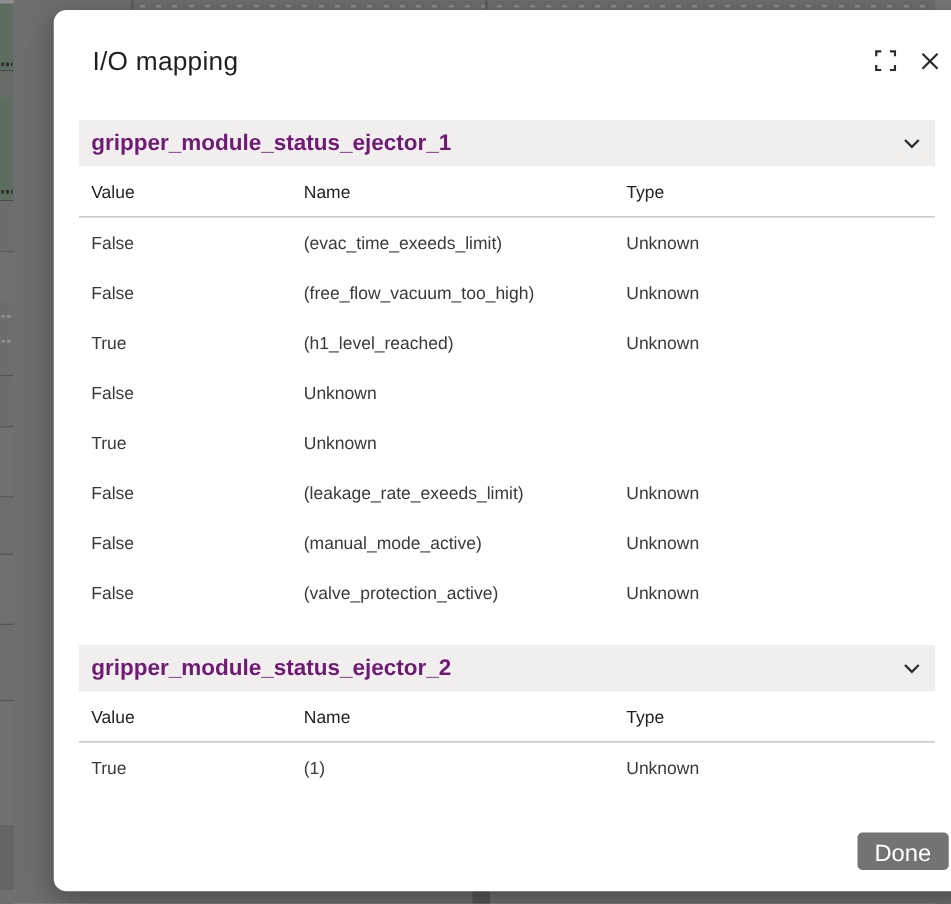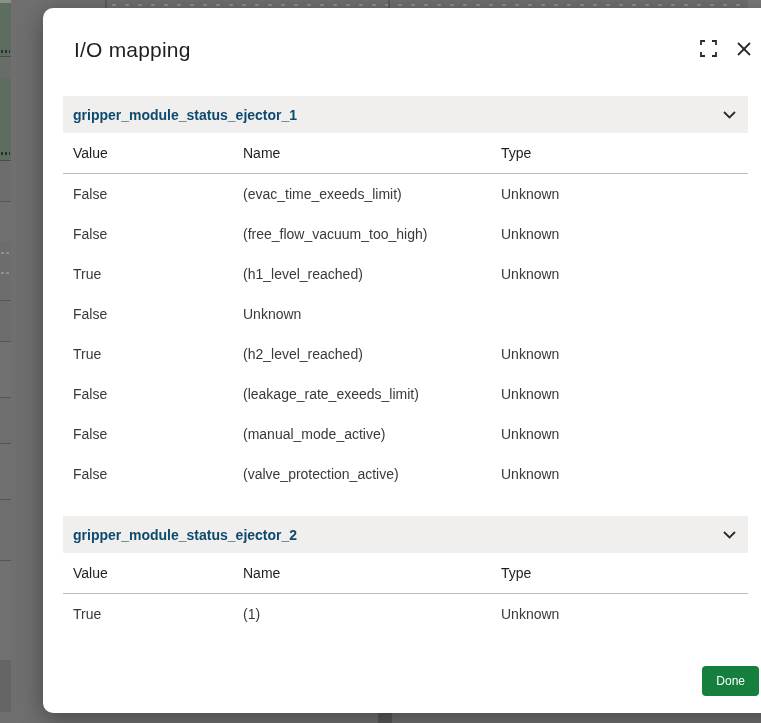--- a/index.html
+++ b/index.html
@@ -52,21 +52,21 @@
   .content-viewport{
     position:absolute;left:20px;right:33px;top:80px;height:557px;
     overflow:hidden;
   }
   .content-inner{padding-top:8px;}
   .io-section{margin-bottom:22px;}
   .section-header{
     height:37px;background:#f0efee;display:flex;align-items:center;
     padding:0 12px 0 10px;cursor:pointer;position:relative;
   }
-  .section-title{font-size:14px;font-weight:700;color:#0c4a6e;flex:1;}
+  .section-title{font-size:18px;font-weight:700;color:#701a75;flex:1;}
   .chevron{display:flex;align-items:center;color:#2b2b2b;}
   .trow{display:flex;align-items:center;height:40px;}
   .thead{border-bottom:1px solid #bdbdbd;}
   .cell{font-size:14px;color:#3a3a3a;padding-left:10px;box-sizing:border-box;}
   .th{font-weight:400;color:#1f1f1f;}
   .c0{width:170px;}
   .c1{width:258px;}
   .c2{flex:1;}
 
   
@@ -74,21 +74,21 @@
   .sb-arrow{position:absolute;left:1px;width:0;height:0;border-left:5px solid transparent;border-right:5px solid transparent;}
   .sb-up{top:2px;border-bottom:6px solid #b8b8b8;}
   .sb-down{bottom:8px;border-top:6px solid #b8b8b8;}
   .sb-thumb{position:absolute;left:0;top:417px;width:10px;height:73px;background:#c6c6c6;}
 
   
   .modal-footer{
     position:absolute;right:22px;bottom:17px;
   }
   .done-btn{
-    background:#15803d;color:#ffffff;font-size:12px;font-family:"Liberation Sans",sans-serif;
+    background:#737373;color:#ffffff;font-size:19px;font-family:"Liberation Sans",sans-serif;
     border:none;border-radius:4px;padding:7px 14px;min-width:47px;height:30px;cursor:pointer;
   }
 </style>
 </head>
 <body>
 
 <div class="bg-layer">
   <div class="bg-top">
     <div class="dashline"></div>
     <div class="vline1"></div>
@@ -191,21 +191,20 @@
               <div class="cell c0">True</div>
               <div class="cell c1">(h1_level_reached)</div>
               <div class="cell c2">Unknown</div>
             </div>
             <div class="trow">
               <div class="cell c0">False</div>
               <div class="cell c2">Unknown</div>
             </div>
             <div class="trow">
               <div class="cell c0">True</div>
-              <div class="cell c1">(h2_level_reached)</div>
               <div class="cell c2">Unknown</div>
             </div>
             <div class="trow">
               <div class="cell c0">False</div>
               <div class="cell c1">(leakage_rate_exeeds_limit)</div>
               <div class="cell c2">Unknown</div>
             </div>
             <div class="trow">
               <div class="cell c0">False</div>
               <div class="cell c1">(manual_mode_active)</div>

